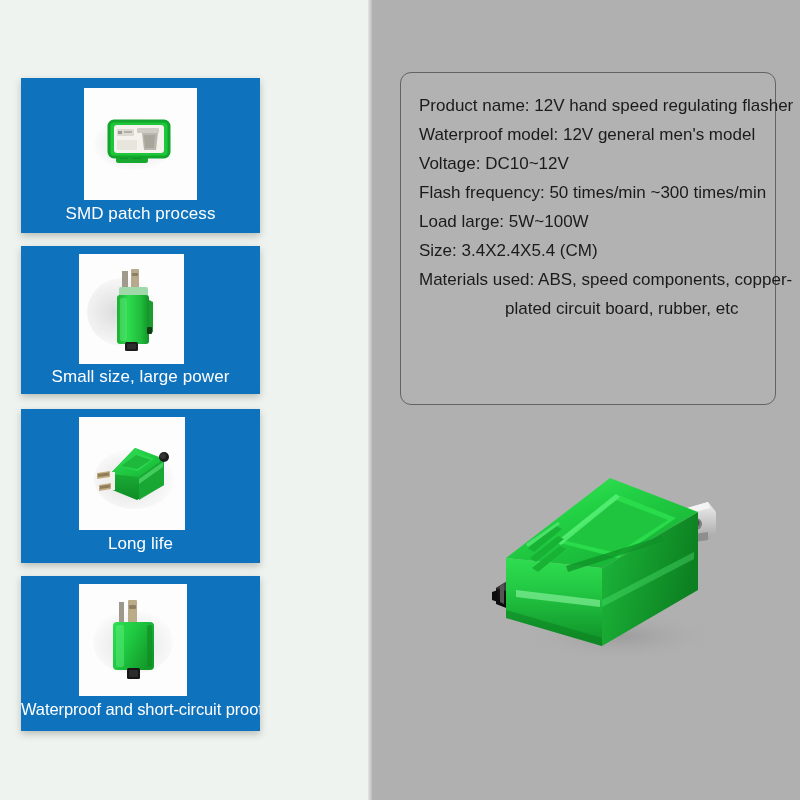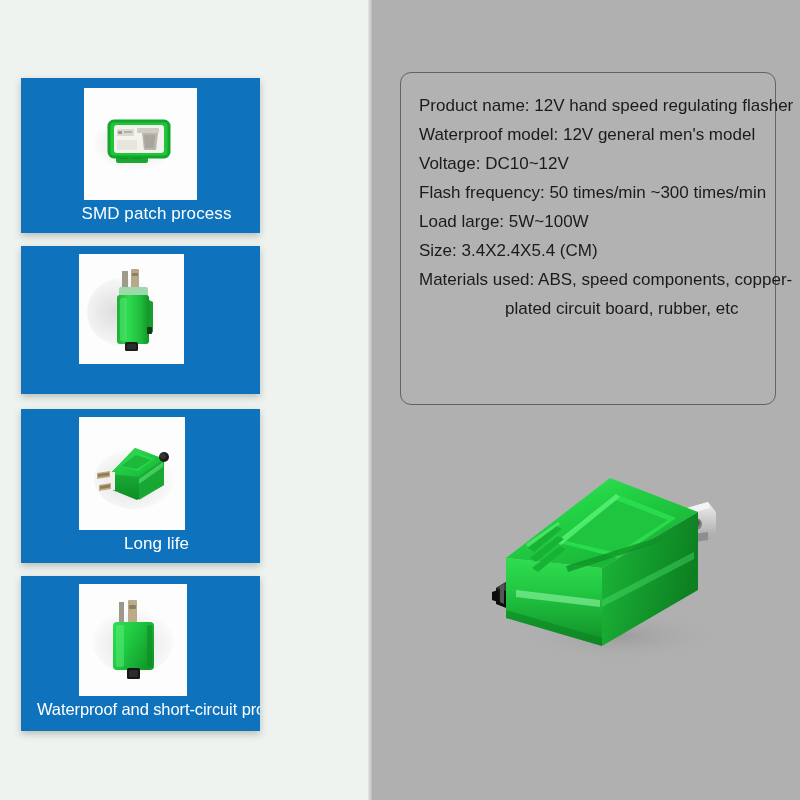--- a/index.html
+++ b/index.html
@@ -73,21 +73,20 @@
 
   .caption {
     position: absolute;
     left: 0;
     width: 239px;
     text-align: center;
     color: #ffffff;
     font-size: 17px;
     letter-spacing: 0.1px;
     white-space: nowrap;
-    margin-left: 16px;
   }
   .card-1 .caption { top: 126px; }
   .card-2 .caption { top: 121px; }
   .card-3 .caption { top: 125px; }
   .card-4 .caption { top: 124px; font-size: 16.5px; letter-spacing: -0.1px; }
 
   
   .mini { position: absolute; left: 0; top: 0; width: 100%; height: 100%; }
 
   
@@ -184,20 +183,21 @@
         <rect x="53" y="19" width="6" height="3" fill="#8d7f64"></rect>
         <rect x="40" y="33" width="29" height="11" rx="2" fill="#9fd9a9"></rect>
         <rect x="38" y="41" width="32" height="49" rx="3" fill="url(#g2)"></rect>
         <rect x="41" y="44" width="7" height="43" rx="2" fill="#55e874" opacity="0.55"></rect>
         <path d="M70 46 L74 48 L74 78 L70 80 Z" fill="#1a9c2e"></path>
         <rect x="68" y="73" width="5" height="7" rx="1" fill="#0f3d18"></rect>
         <rect x="46" y="88" width="13" height="9" rx="1.5" fill="#1b1b1b"></rect>
         <rect x="48" y="90" width="9" height="5" rx="1" fill="#2c2c2c"></rect>
       </svg>
     </div>
+    <div class="caption">Small size, large power</div>
   </div>
 
   <div class="card card-3">
     <div class="photo">
       <svg class="mini" viewBox="0 0 106 113">
         <defs>
           <linearGradient id="g3top" x1="0%" y1="0%" x2="100%" y2="100%">
             <stop offset="0%" stop-color="#35e158"></stop>
             <stop offset="60%" stop-color="#1ec63f"></stop>
             <stop offset="100%" stop-color="#17b035"></stop>

